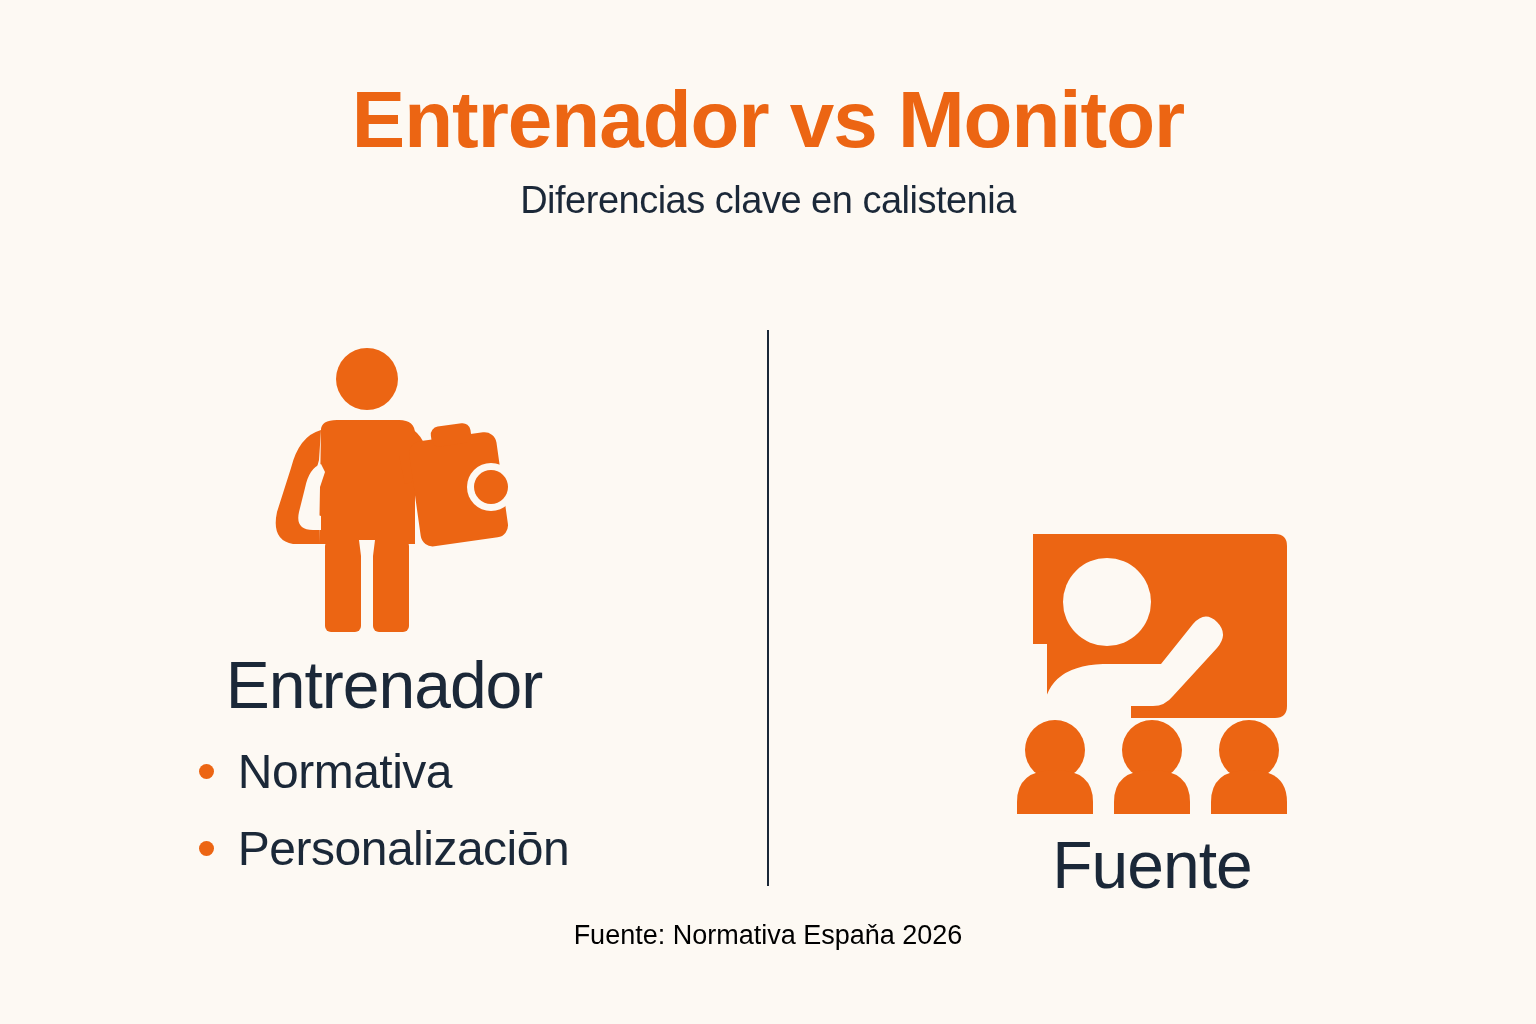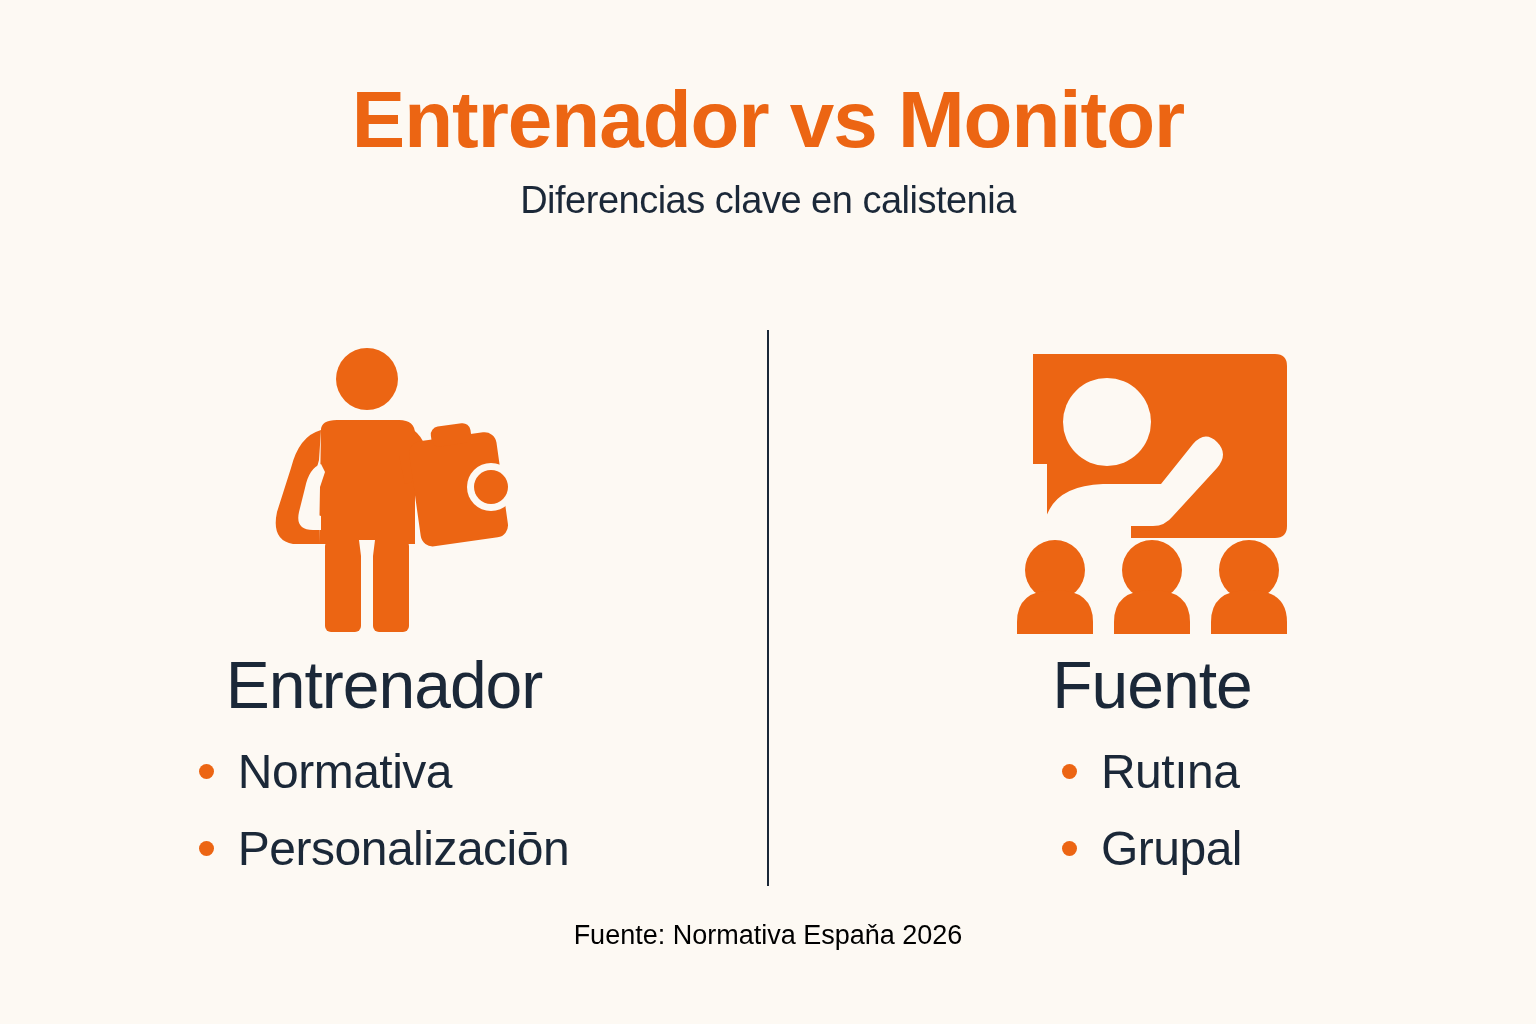--- a/index.html
+++ b/index.html
@@ -220,30 +220,20 @@
             <path d="M107 290 L107 278 Q107 246 145 246 Q183 246 183 278 L183 290 Z"></path>
 
             <circle cx="242" cy="226" r="30"></circle>
             <path d="M204 290 L204 278 Q204 246 242 246 Q280 246 280 278 L280 290 Z"></path>
           </g>
         </svg>
       </div>
 
       <div class="col-heading">Fuente</div>
 
-      <ul class="bullets">
-        <li class="bullet-row">
-          <span class="bullet-dot"></span>
-          <span class="bullet-text">Rutına</span>
-        </li>
-        <li class="bullet-row">
-          <span class="bullet-dot"></span>
-          <span class="bullet-text">Grupal</span>
-        </li>
-      </ul>
     </div>
 
   </div>
 
   <div class="footer">
     <span class="source-text">Fuente: Normativa Espaňa 2026</span>
   </div>
 
 </div>
 

